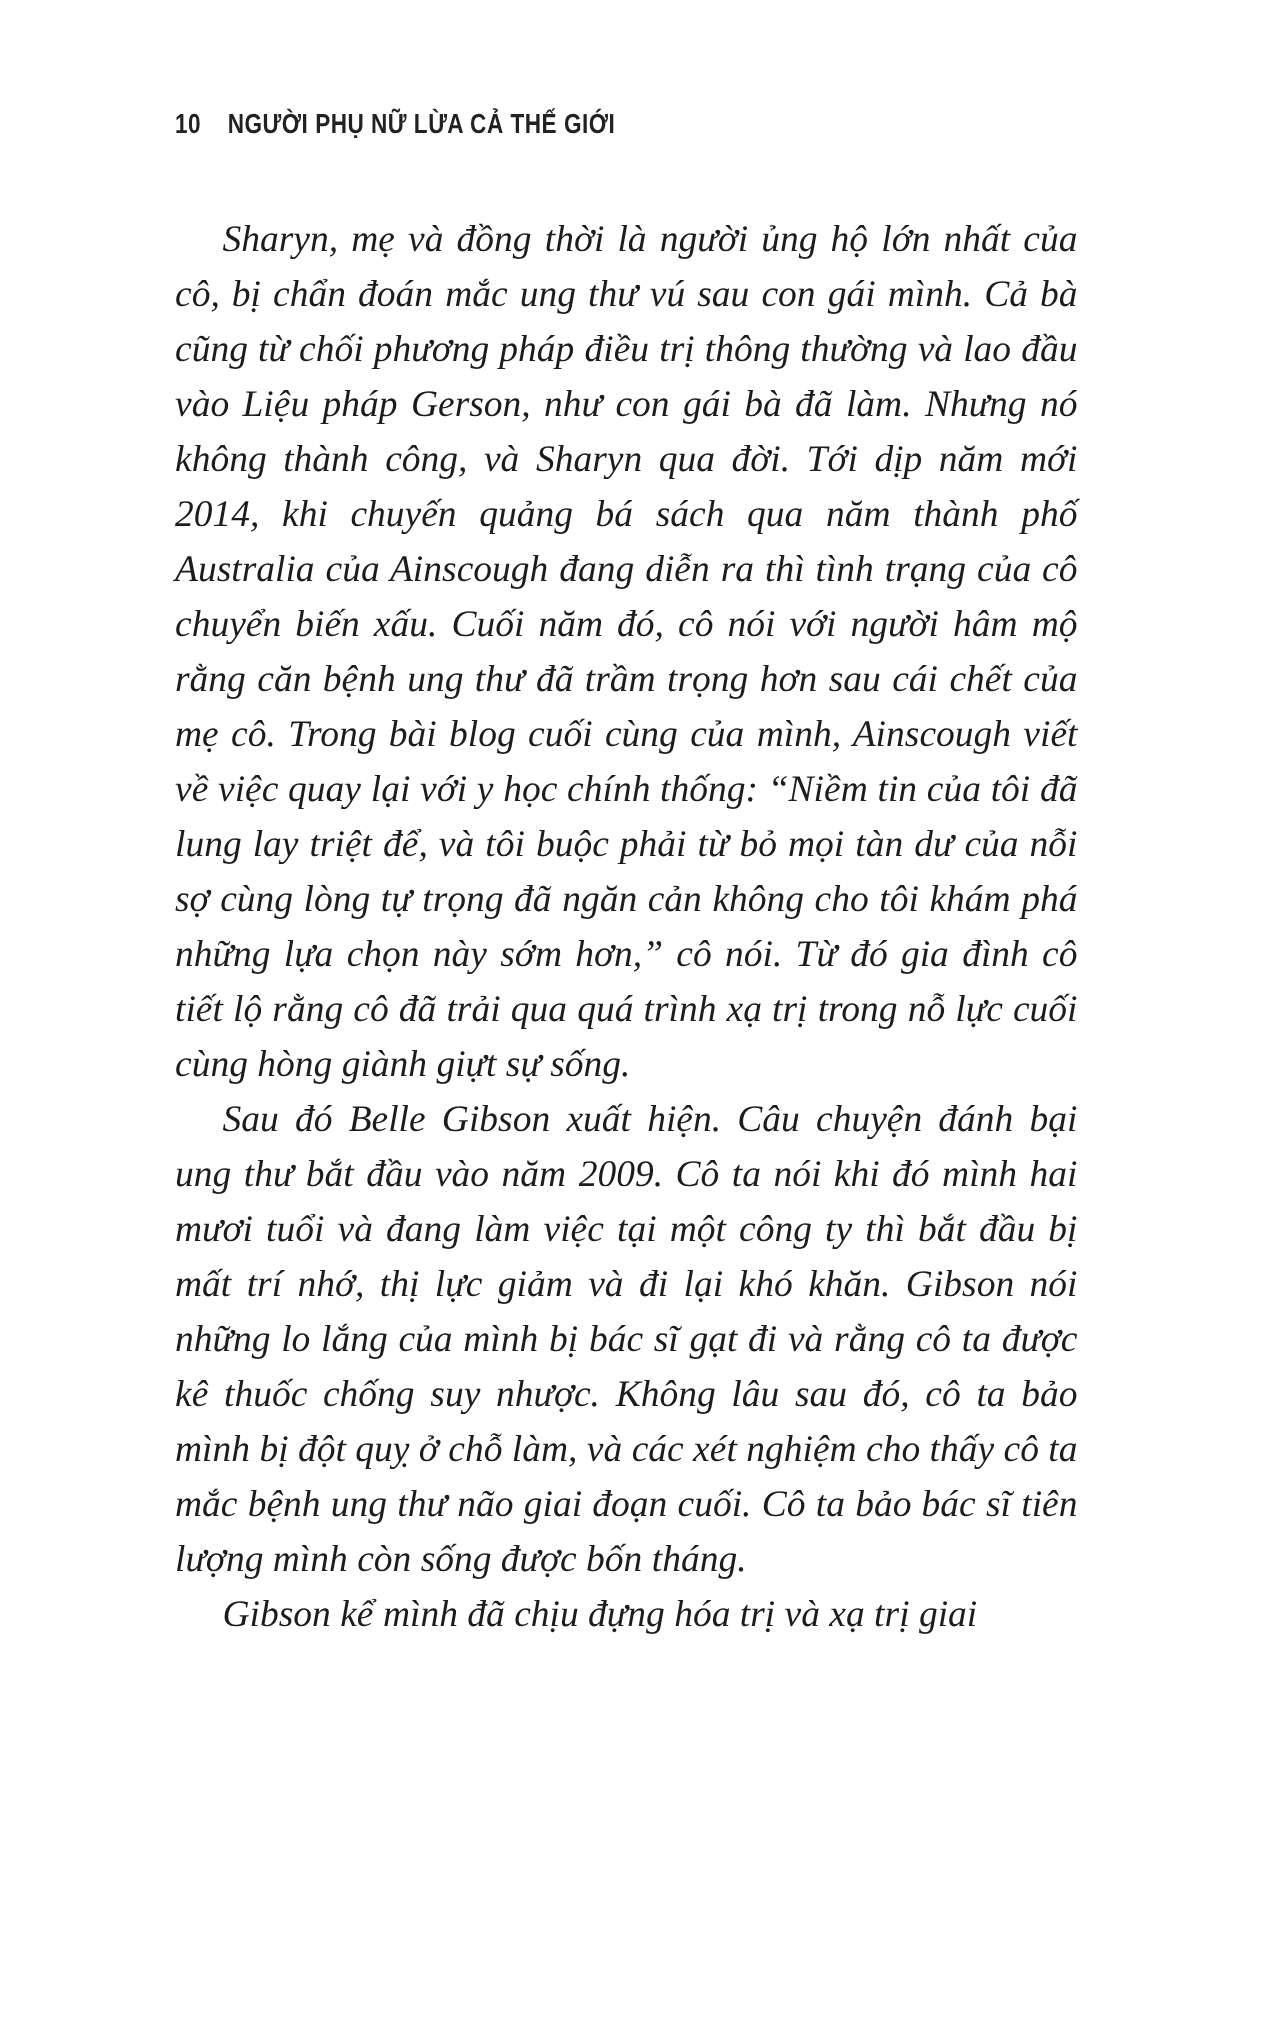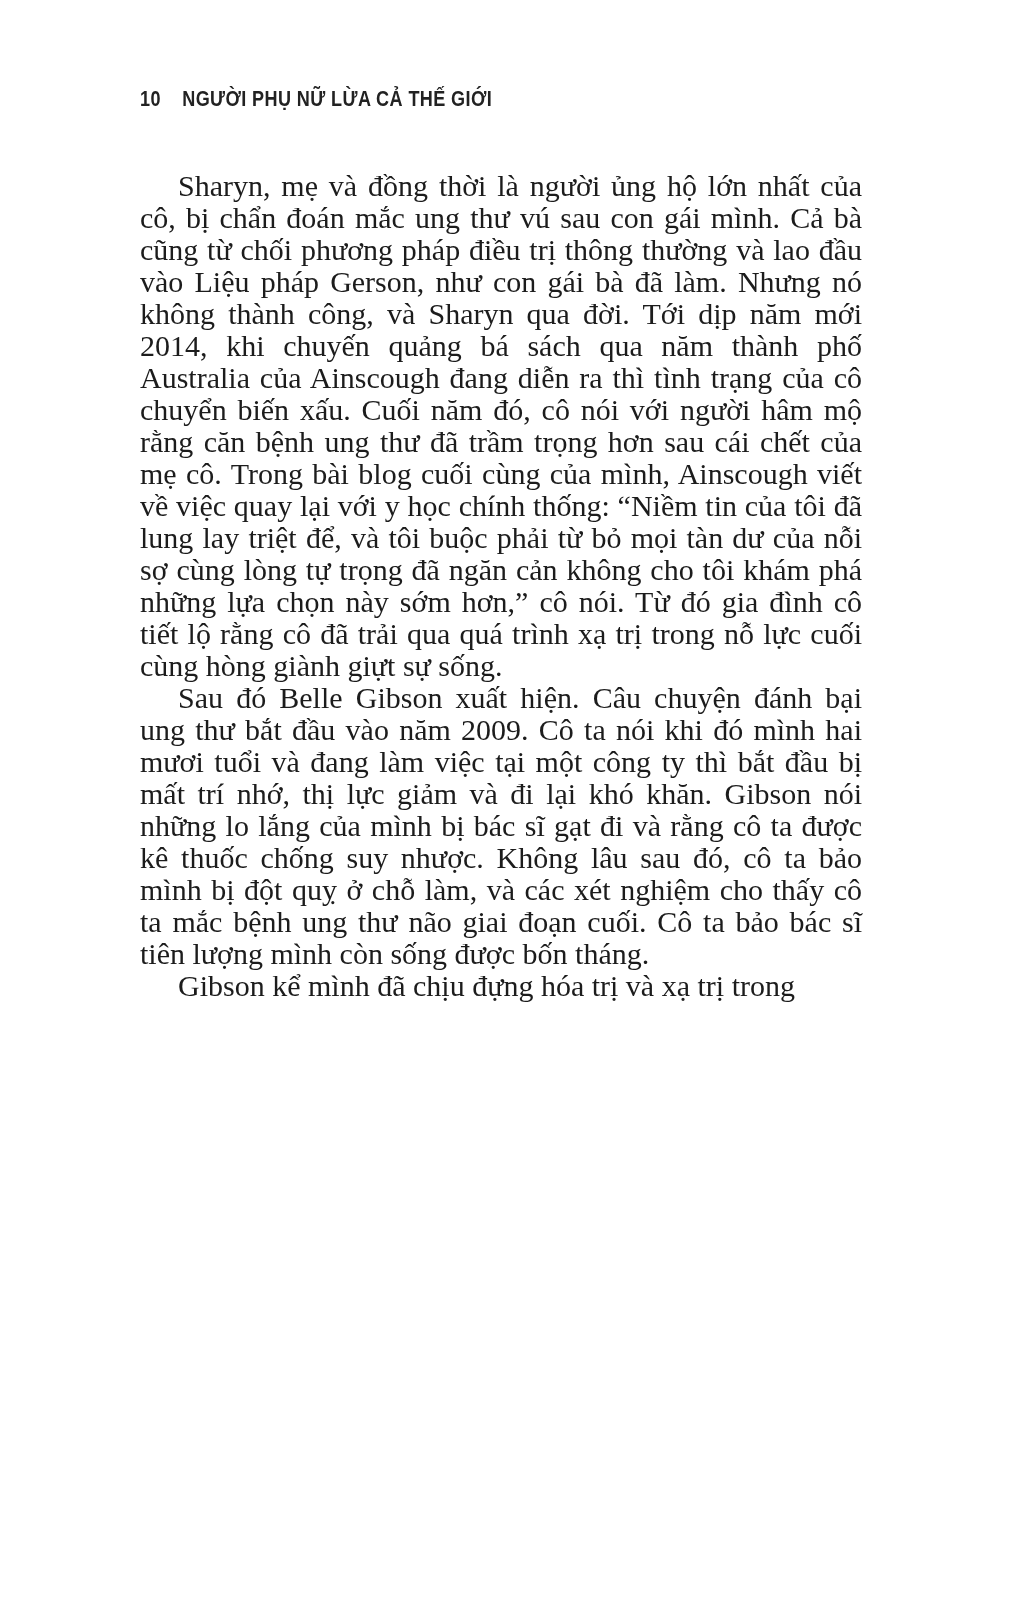--- a/index.html
+++ b/index.html
@@ -36,33 +36,34 @@
     position: absolute;
     top: 170px;
     left: 140px;
     width: 722px;
   }
   .page-content p {
     margin: 0;
     text-indent: 38px;
     text-align: justify;
     font-size: 30px;
-    line-height: 32px;
+    line-height: 44px;
     color: #1c1c1c;
+    font-style: italic;
   }
 </style>
 </head>
 <body>
 
 <div class="page">
 
   <div class="page-header">
     <span>10</span>
     <span>NGƯỜI PHỤ NỮ LỪA CẢ THẾ GIỚI</span>
   </div>
 
   <div class="page-content">
     <p>Sharyn, mẹ và đồng thời là người ủng hộ lớn nhất của cô, bị chẩn đoán mắc ung thư vú sau con gái mình. Cả bà cũng từ chối phương pháp điều trị thông thường và lao đầu vào Liệu pháp Gerson, như con gái bà đã làm. Nhưng nó không thành công, và Sharyn qua đời. Tới dịp năm mới 2014, khi chuyến quảng bá sách qua năm thành phố Australia của Ainscough đang diễn ra thì tình trạng của cô chuyển biến xấu. Cuối năm đó, cô nói với người hâm mộ rằng căn bệnh ung thư đã trầm trọng hơn sau cái chết của mẹ cô. Trong bài blog cuối cùng của mình, Ainscough viết về việc quay lại với y học chính thống: “Niềm tin của tôi đã lung lay triệt để, và tôi buộc phải từ bỏ mọi tàn dư của nỗi sợ cùng lòng tự trọng đã ngăn cản không cho tôi khám phá những lựa chọn này sớm hơn,” cô nói. Từ đó gia đình cô tiết lộ rằng cô đã trải qua quá trình xạ trị trong nỗ lực cuối cùng hòng giành giựt sự sống.</p>
     <p>Sau đó Belle Gibson xuất hiện. Câu chuyện đánh bại ung thư bắt đầu vào năm 2009. Cô ta nói khi đó mình hai mươi tuổi và đang làm việc tại một công ty thì bắt đầu bị mất trí nhớ, thị lực giảm và đi lại khó khăn. Gibson nói những lo lắng của mình bị bác sĩ gạt đi và rằng cô ta được kê thuốc chống suy nhược. Không lâu sau đó, cô ta bảo mình bị đột quỵ ở chỗ làm, và các xét nghiệm cho thấy cô ta mắc bệnh ung thư não giai đoạn cuối. Cô ta bảo bác sĩ tiên lượng mình còn sống được bốn tháng.</p>
-    <p>Gibson kể mình đã chịu đựng hóa trị và xạ trị trong</p>
+    <p>Gibson kể mình đã chịu đựng hóa trị và xạ trị giai</p>
   </div>
 
 </div>
 
 </body></html>

